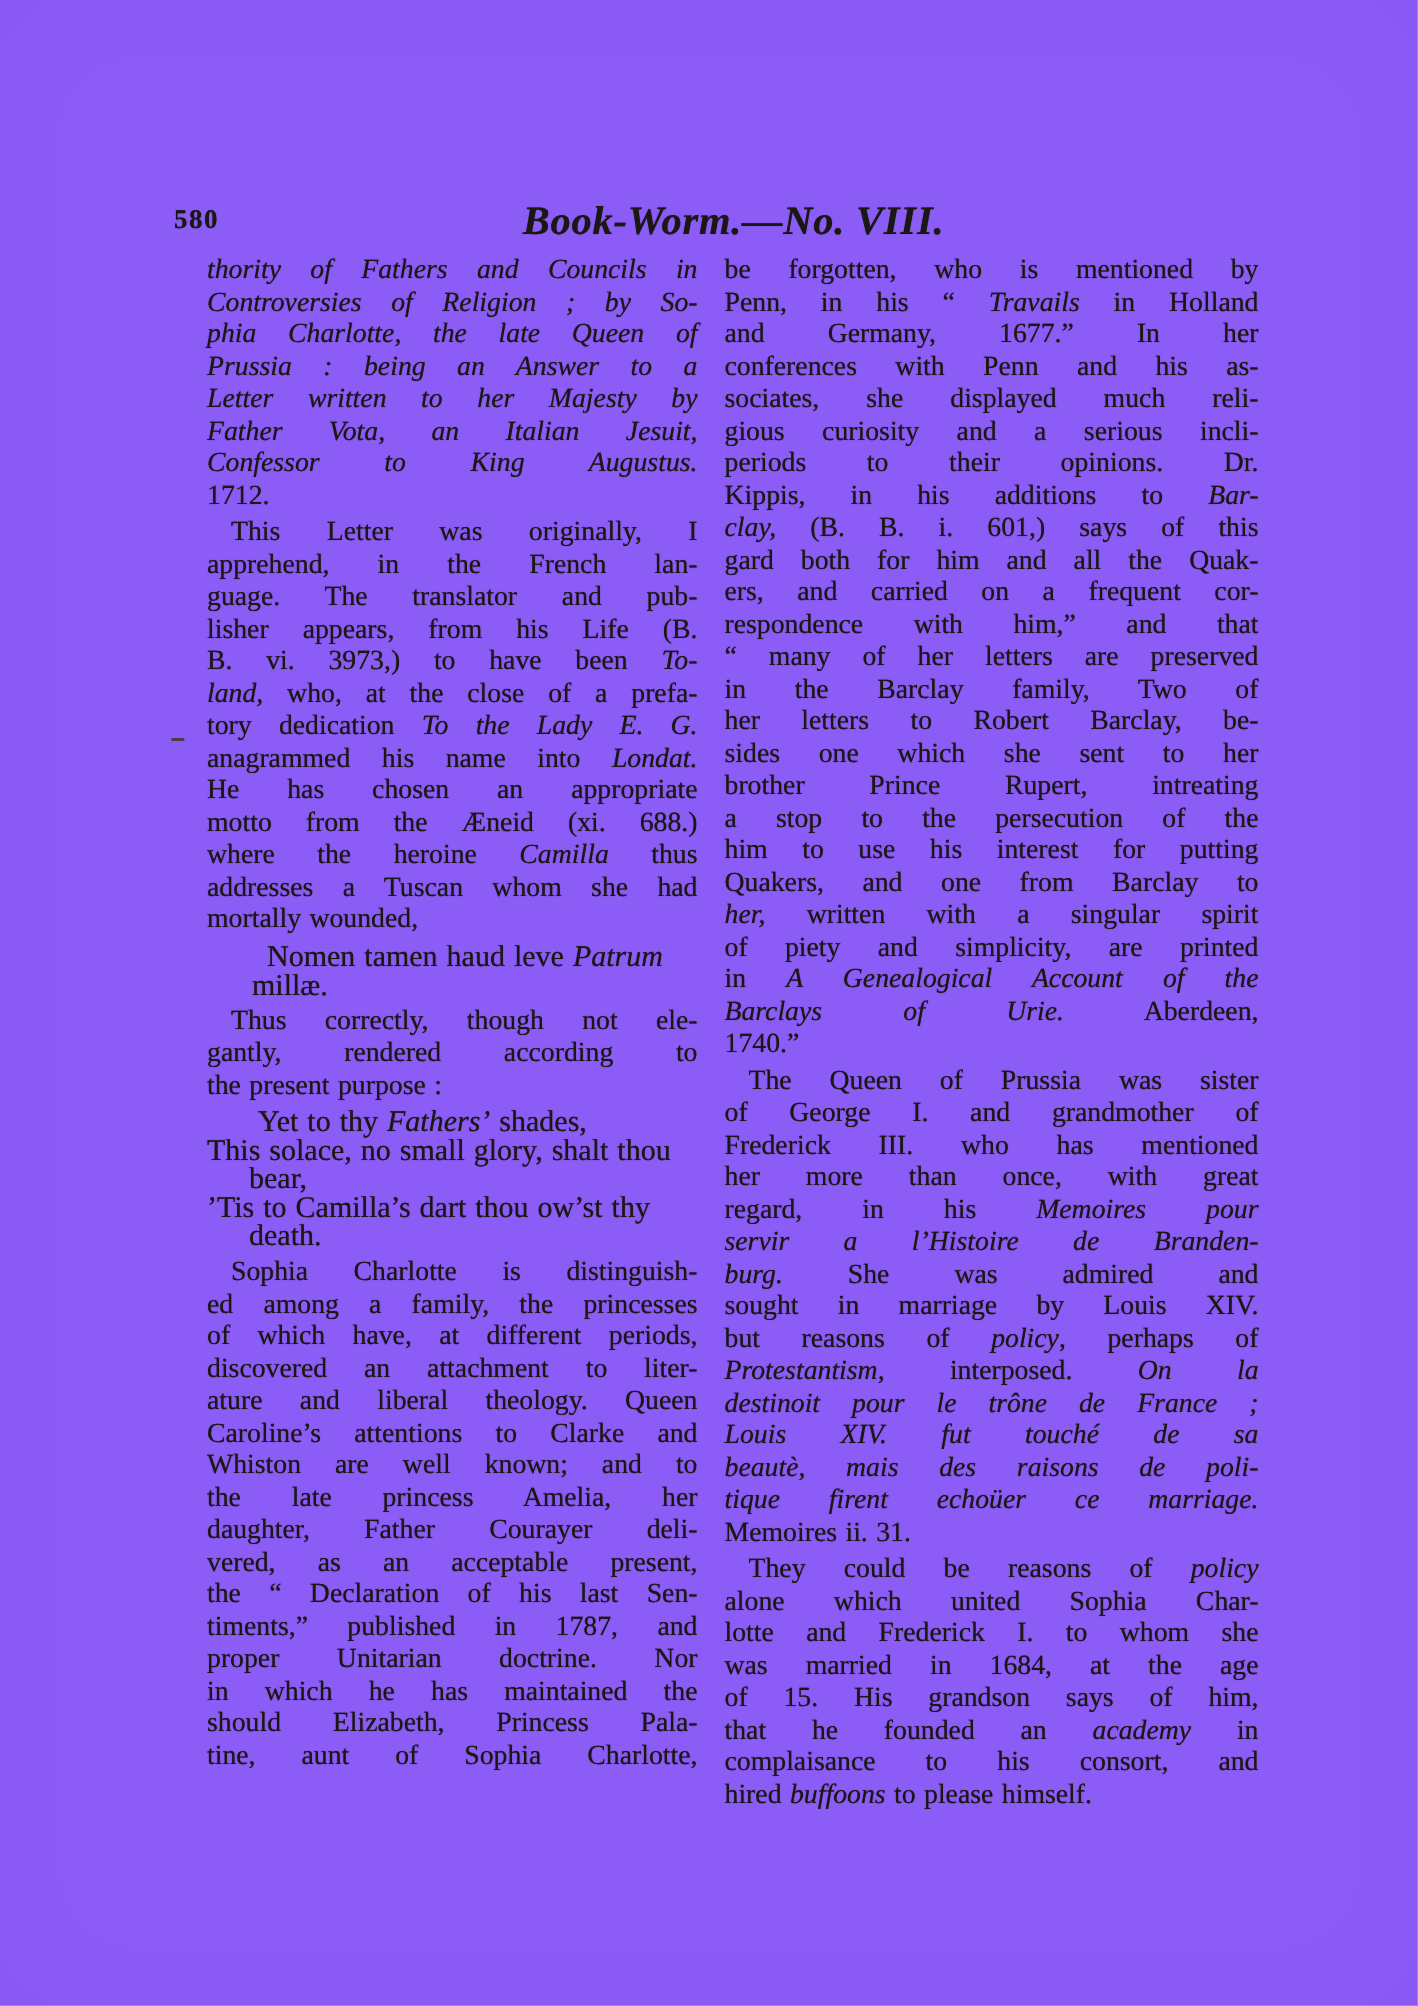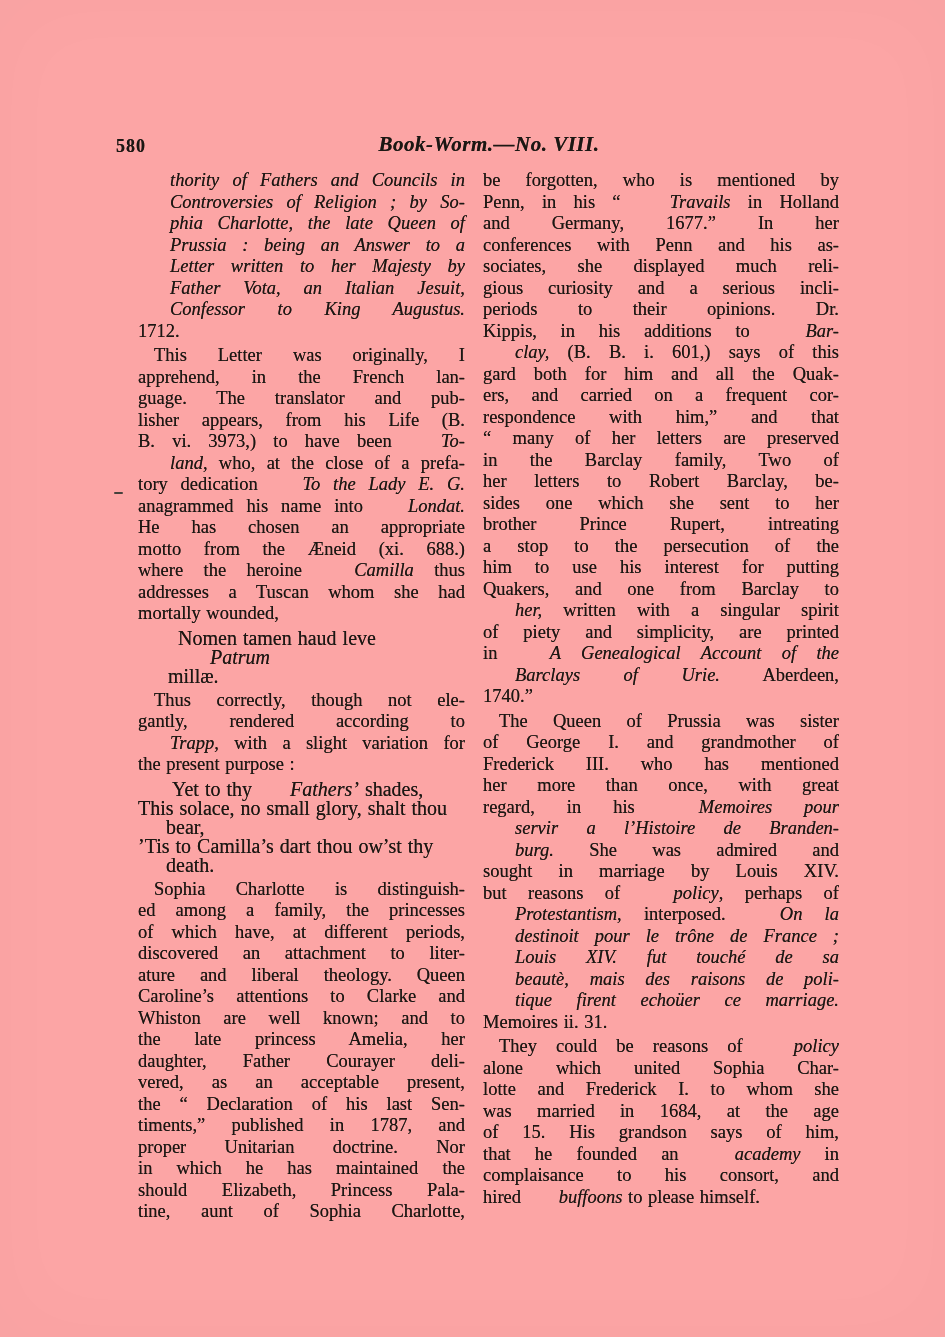--- a/index.html
+++ b/index.html
@@ -1,44 +1,44 @@
 <!DOCTYPE html>
 <html><head>
 <meta charset="utf-8">
 <style>
   html,body { margin:0; padding:0; }
   body { width:945px; height:1337px; background:#e9e9e9; }
   .page {
     position:relative; width:945px; height:1337px;
-    background:#fca5a5; overflow:hidden;
+    background:#8b5cf6; overflow:hidden;
     font-family:"Liberation Serif","DejaVu Serif",serif;
     color:#1b1713;
     box-shadow: inset 0 0 90px rgba(0,0,0,0.02);
   }
   .page * { text-shadow: 0 0 0.6px rgba(27,23,19,0.75); }
   .header { position:absolute; top:132px; left:0; width:945px; height:30px; }
   .pagenum {
     position:absolute; left:116px; top:4px;
     font-size:18px; font-weight:700; letter-spacing:1px;
   }
   .title {
     position:absolute; left:138px; width:702px; top:0; text-align:center;
-    font-size:21px; font-weight:700; font-style:italic; letter-spacing:0.5px;
+    font-size:27px; font-weight:700; font-style:italic; letter-spacing:0.5px;
   }
   .col { position:absolute; top:170px; font-size:18.5px; }
   .col-left  { left:138px; width:327px; }
   .col-right { left:483px; width:356px; }
   .block { margin:0; }
   .block + .block { margin-top:3px; }
   .block.para .line { line-height:21.5px; }
   .block.verse { margin-top:4px; margin-bottom:4px; font-size:20px; }
   .block.verse .line { line-height:19px; }
   .line { text-align:justify; text-align-last:justify; word-spacing:1px; }
   .line.noju { text-align:left; text-align-last:left; }
-  .it { font-style:italic;margin-left:32px; }
+  .it { font-style:italic; }
   .margin-mark {
     position:absolute; left:114px; top:492px; width:9px; height:2px;
     background:#46413c; border-radius:1px;
   }
 </style>
 </head>
 <body>
 
 <div class="page">
   <div class="header">
@@ -72,21 +72,20 @@
         <div class="line"><span>addresses a Tuscan whom she had</span></div>
         <div class="line noju"><span>mortally wounded,</span></div>
       </div>
       <div class="block verse">
         <div class="line noju" style="padding-left: 40px;"><span>Nomen tamen haud leve </span><span class="it">Patrum</span></div>
         <div class="line noju" style="padding-left: 30px;"><span>millæ.</span></div>
       </div>
       <div class="block para">
         <div class="line" style="padding-left: 16px;"><span>Thus correctly, though not ele-</span></div>
         <div class="line"><span>gantly, rendered according to</span></div>
-        <div class="line"><span class="it">Trapp,</span><span> with a slight variation for</span></div>
         <div class="line noju"><span>the present purpose :</span></div>
       </div>
       <div class="block verse">
         <div class="line noju" style="padding-left: 34px; text-align: center;"><span>Yet to thy </span><span class="it">Fathers’</span><span> shades,</span></div>
         <div class="line noju"><span>This solace, no small glory, shalt thou</span></div>
         <div class="line noju" style="padding-left: 28px;"><span>bear,</span></div>
         <div class="line noju"><span>’Tis to Camilla’s dart thou ow’st thy</span></div>
         <div class="line noju" style="padding-left: 28px;"><span>death.</span></div>
       </div>
       <div class="block para">

